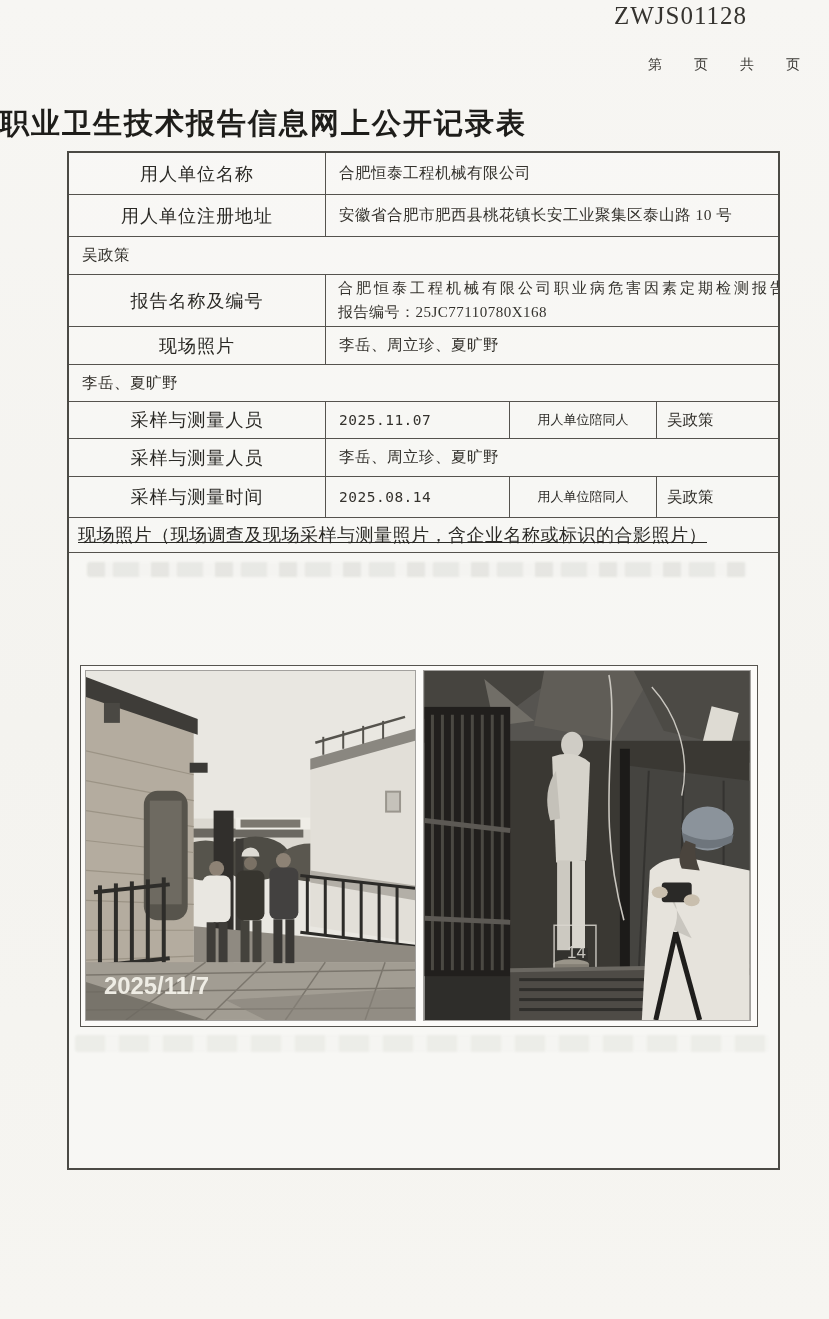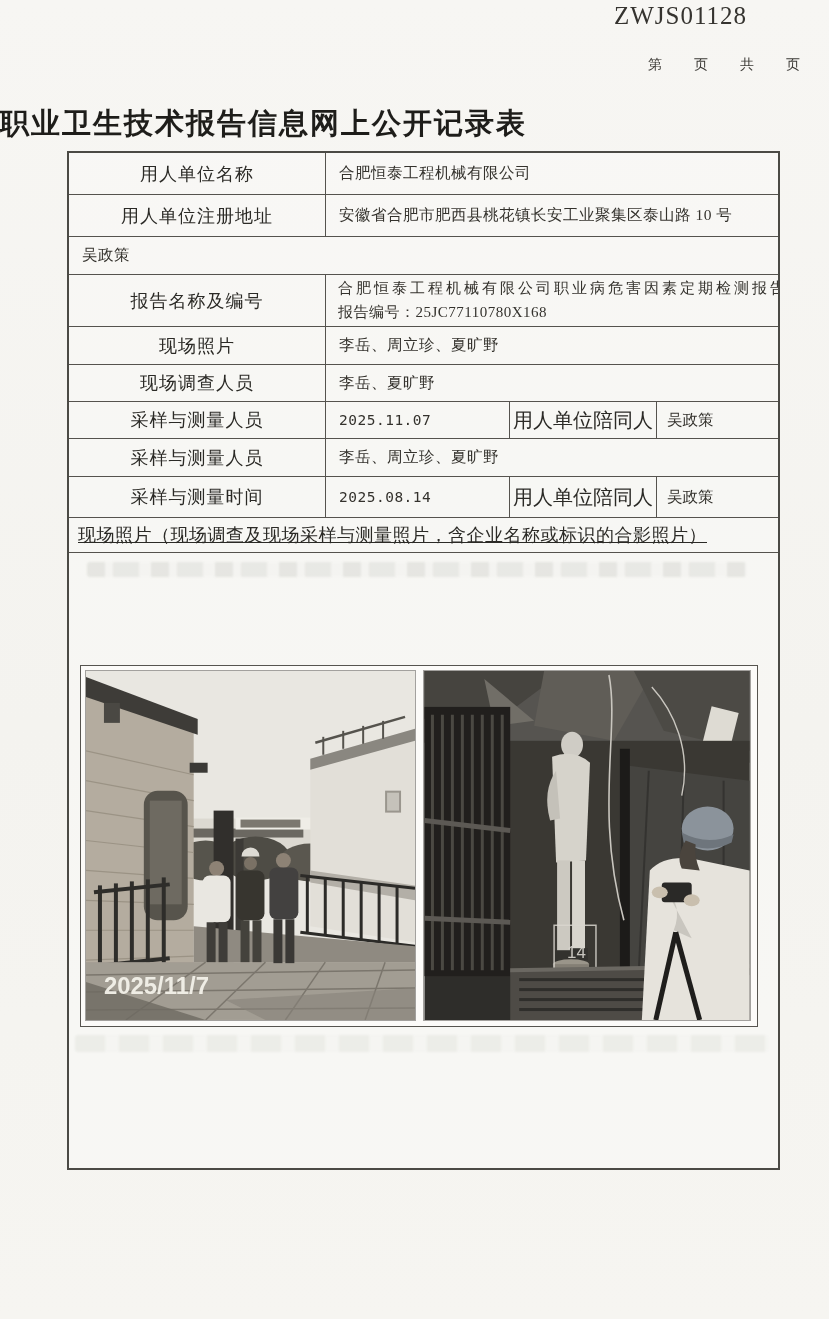--- a/index.html
+++ b/index.html
@@ -34,21 +34,21 @@
   .row:last-child{border-bottom:none;flex:1;}
   .cell{display:flex;align-items:center;box-sizing:border-box;overflow:hidden;}
   .lbl{
     width:257px;justify-content:center;border-right:1.5px solid #55534e;
     font-size:18px;color:#2b2a26;letter-spacing:1px;flex-shrink:0;
   }
   .val{flex:1;padding-left:13px;font-size:15.5px;color:#34322d;letter-spacing:.5px;}
   .val2{width:184px;flex:none;border-right:1.5px solid #55534e;}
   .lbl2{
     width:147px;justify-content:center;border-right:1.5px solid #55534e;
-    font-size:20px;color:#2b2a26;flex-shrink:0;
+    font-size:13px;color:#2b2a26;flex-shrink:0;
   }
   .val3{flex:1;padding-left:10px;font-size:15.5px;color:#34322d;}
   .num{font-family:"DejaVu Sans Mono","Liberation Mono",monospace;font-size:14.5px;letter-spacing:.5px;}
   .h42{height:42px;} .h38{height:38px;} .h52{height:52px;} .h37{height:37px;} .h41{height:41px;justify-content:center;} .h35{height:35px;}
   .two-line{flex-direction:column;align-items:flex-start;justify-content:center;line-height:1.55;padding:2px 6px 2px 12px;}
   .two-line .l1{font-size:15px;letter-spacing:3px;white-space:nowrap;color:#34322d;}
   .two-line .l2{font-size:15px;color:#34322d;text-align:center;}
   .full-cell{flex:1;padding-left:9px;font-size:18px;color:#2b2a26;letter-spacing:.5px;text-decoration:underline;}
   .photo-cell{position:relative;flex:1;}
   .bleed{
@@ -101,21 +101,20 @@
         <div class="l2">报告编号：25JC77110780X168</div>
       </div>
     </div>
 
     <div class="row h38">
       <div class="cell lbl">现场照片</div>
       <div class="cell val">李岳、周立珍、夏旷野</div>
     </div>
 
     <div class="row h37">
-      <div class="cell lbl">现场调查人员</div>
       <div class="cell val">李岳、夏旷野</div>
     </div>
 
     <div class="row h37">
       <div class="cell lbl">采样与测量人员</div>
       <div class="cell val val2 num">2025.11.07</div>
       <div class="cell lbl2">用人单位陪同人</div>
       <div class="cell val3">吴政策</div>
     </div>
 

